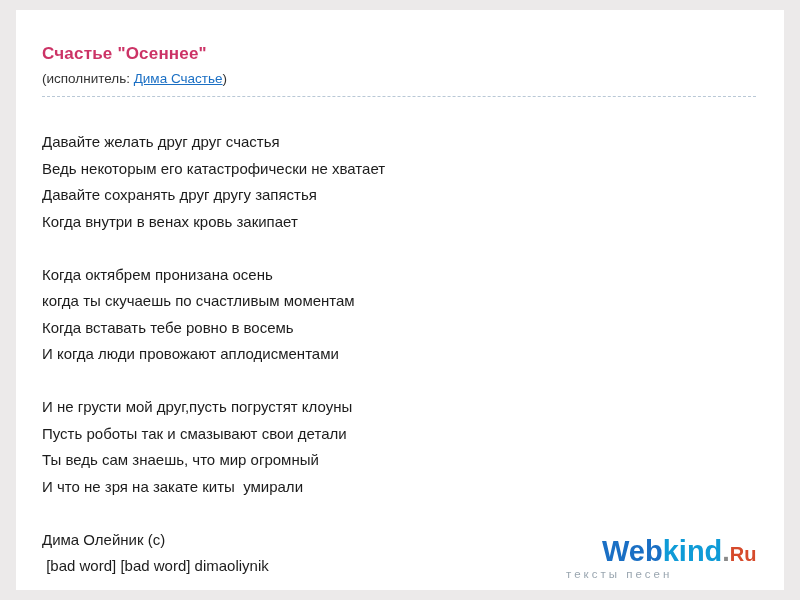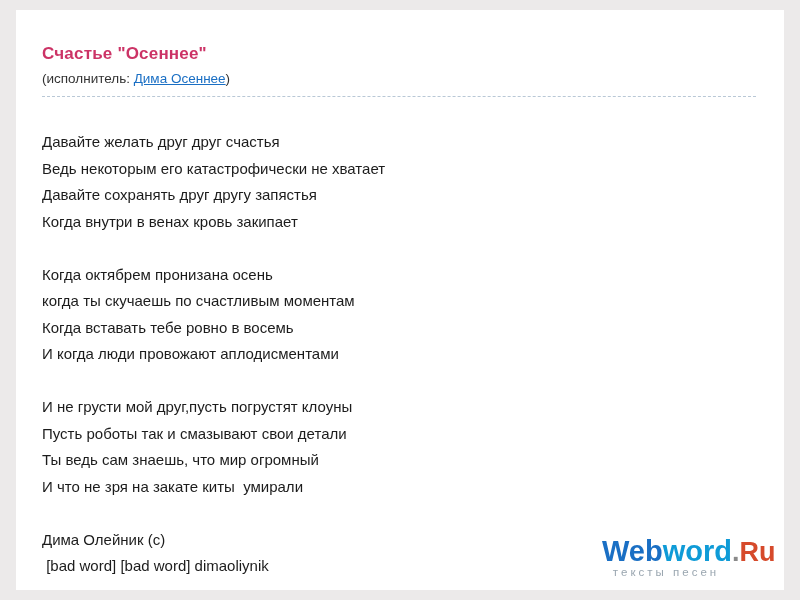--- a/index.html
+++ b/index.html
@@ -78,42 +78,41 @@
   .logo-main {
     font-size: 29px;
     font-weight: bold;
     line-height: 30px;
     white-space: nowrap;
     font-family: "Liberation Sans", sans-serif;
   }
   .logo-web { color: #1a6fc4; margin-left: 36px; }
   .logo-kind { color: #0f9bd7; }
   .logo-dot { color: #8a8a8a; font-size: 27px; }
-  .logo-ru { color: #d64a2b; font-size: 27px; }
+  .logo-ru { color: #d64a2b; font-size: 20px; }
   .logo-sub {
     margin-top: -1px;
     font-size: 11.5px;
     color: #9aa6b0;
     letter-spacing: 3.0px;
     font-family: "Liberation Sans", sans-serif;
-    text-align: center;
   }
 </style>
 </head>
 <body>
 
 <div id="page">
 
   <div class="card">
     <div class="inner">
 
       <h1 class="song-title">Счастье "Осеннее"</h1>
 
       <p class="performer-line">
-        <span>(исполнитель: </span><a class="performer-link" href="#">Дима Осеннее</a><span>)</span>
+        <span>(исполнитель: </span><a class="performer-link" href="#">Дима Счастье</a><span>)</span>
       </p>
 
       <div class="divider"></div>
 
       <div class="lyrics">Давайте желать друг друг счастья
 Ведь некоторым его катастрофически не хватает
 Давайте сохранять друг другу запястья
 Когда внутри в венах кровь закипает
 
 Когда октябрем пронизана осень
@@ -126,18 +125,18 @@
 Ты ведь сам знаешь, что мир огромный
 И что не зря на закате киты  умирали
 
 Дима Олейник (с)
  [bad word] [bad word] dimaoliynik</div>
     </div>
   </div>
 
   <div class="logo">
     <div class="logo-main">
-      <span class="logo-web">Web</span><span class="logo-kind">word</span><span class="logo-dot">.</span><span class="logo-ru">Ru</span>
+      <span class="logo-web">Web</span><span class="logo-kind">kind</span><span class="logo-dot">.</span><span class="logo-ru">Ru</span>
     </div>
     <div class="logo-sub">тексты песен</div>
   </div>
 
 </div>
 
 </body></html>

